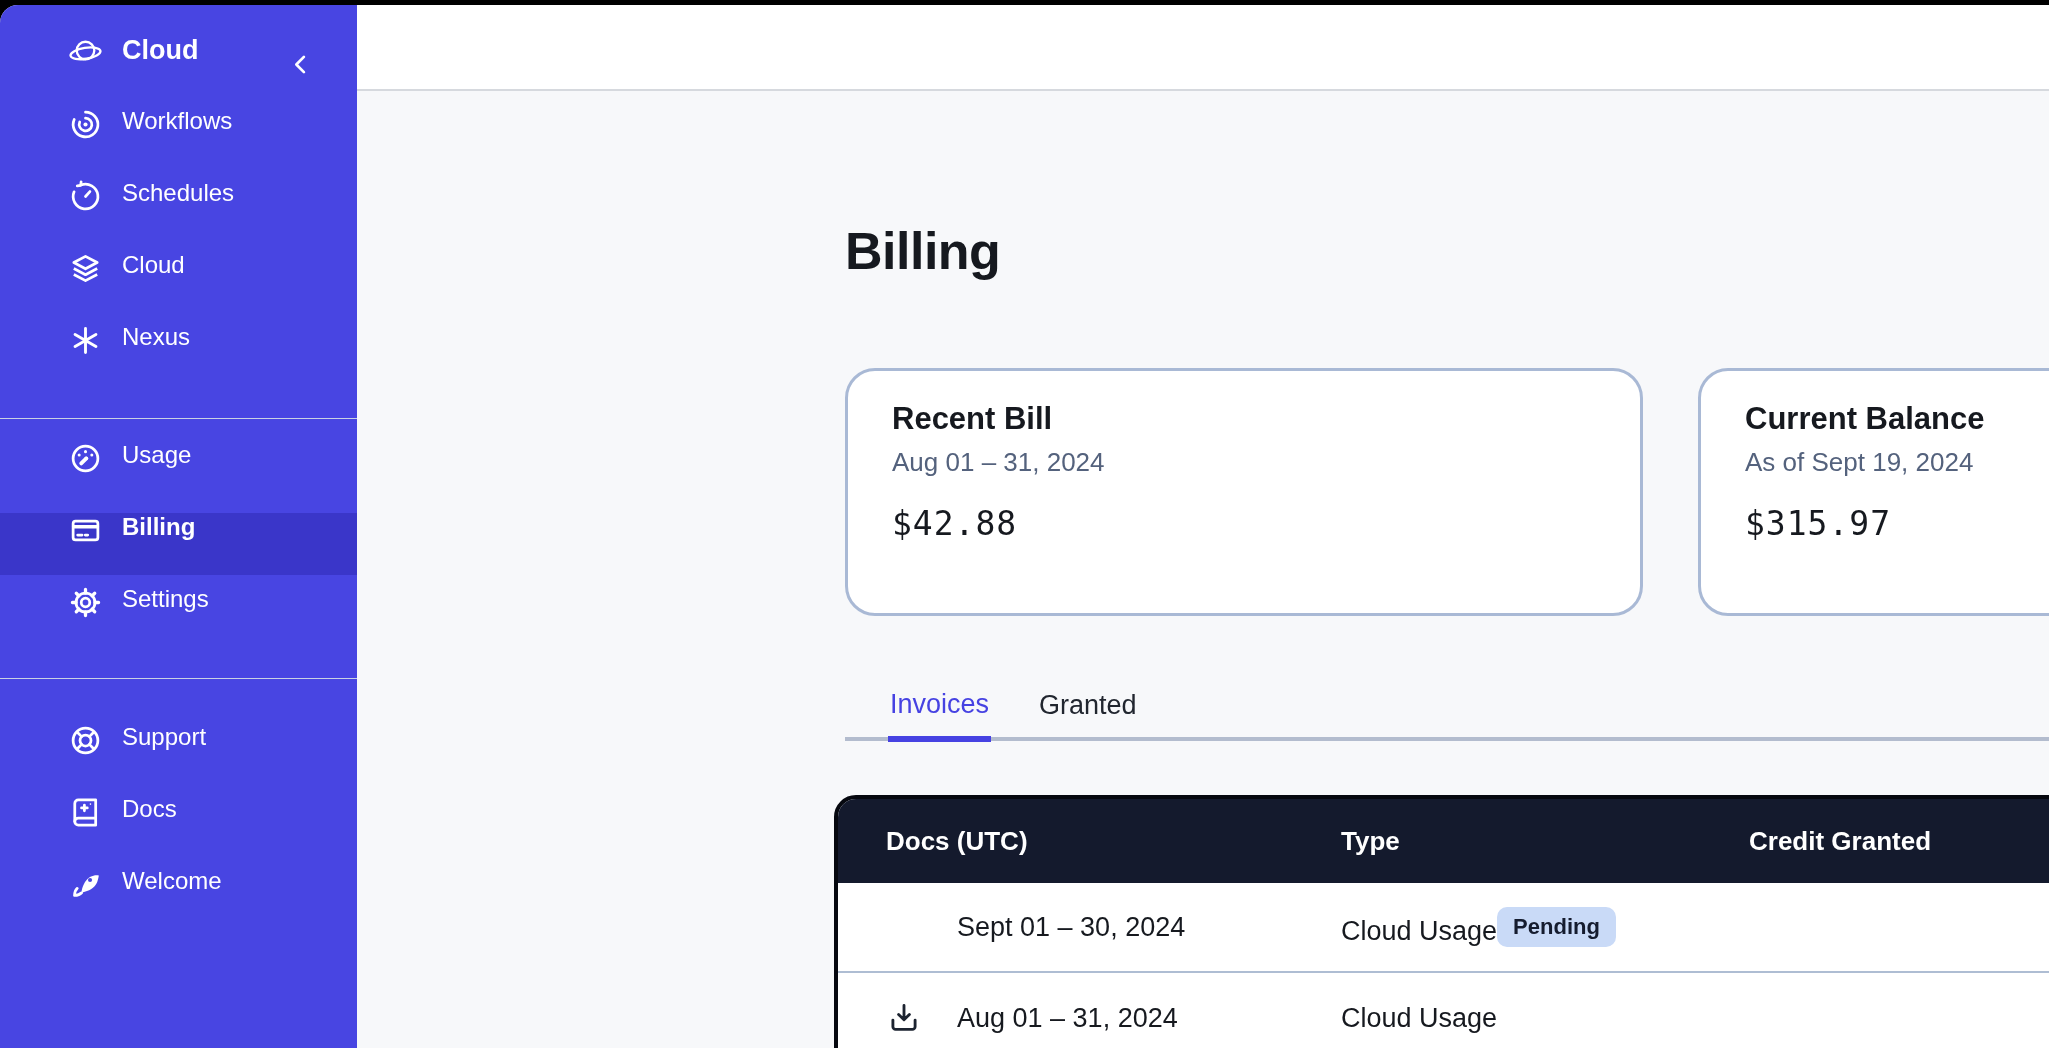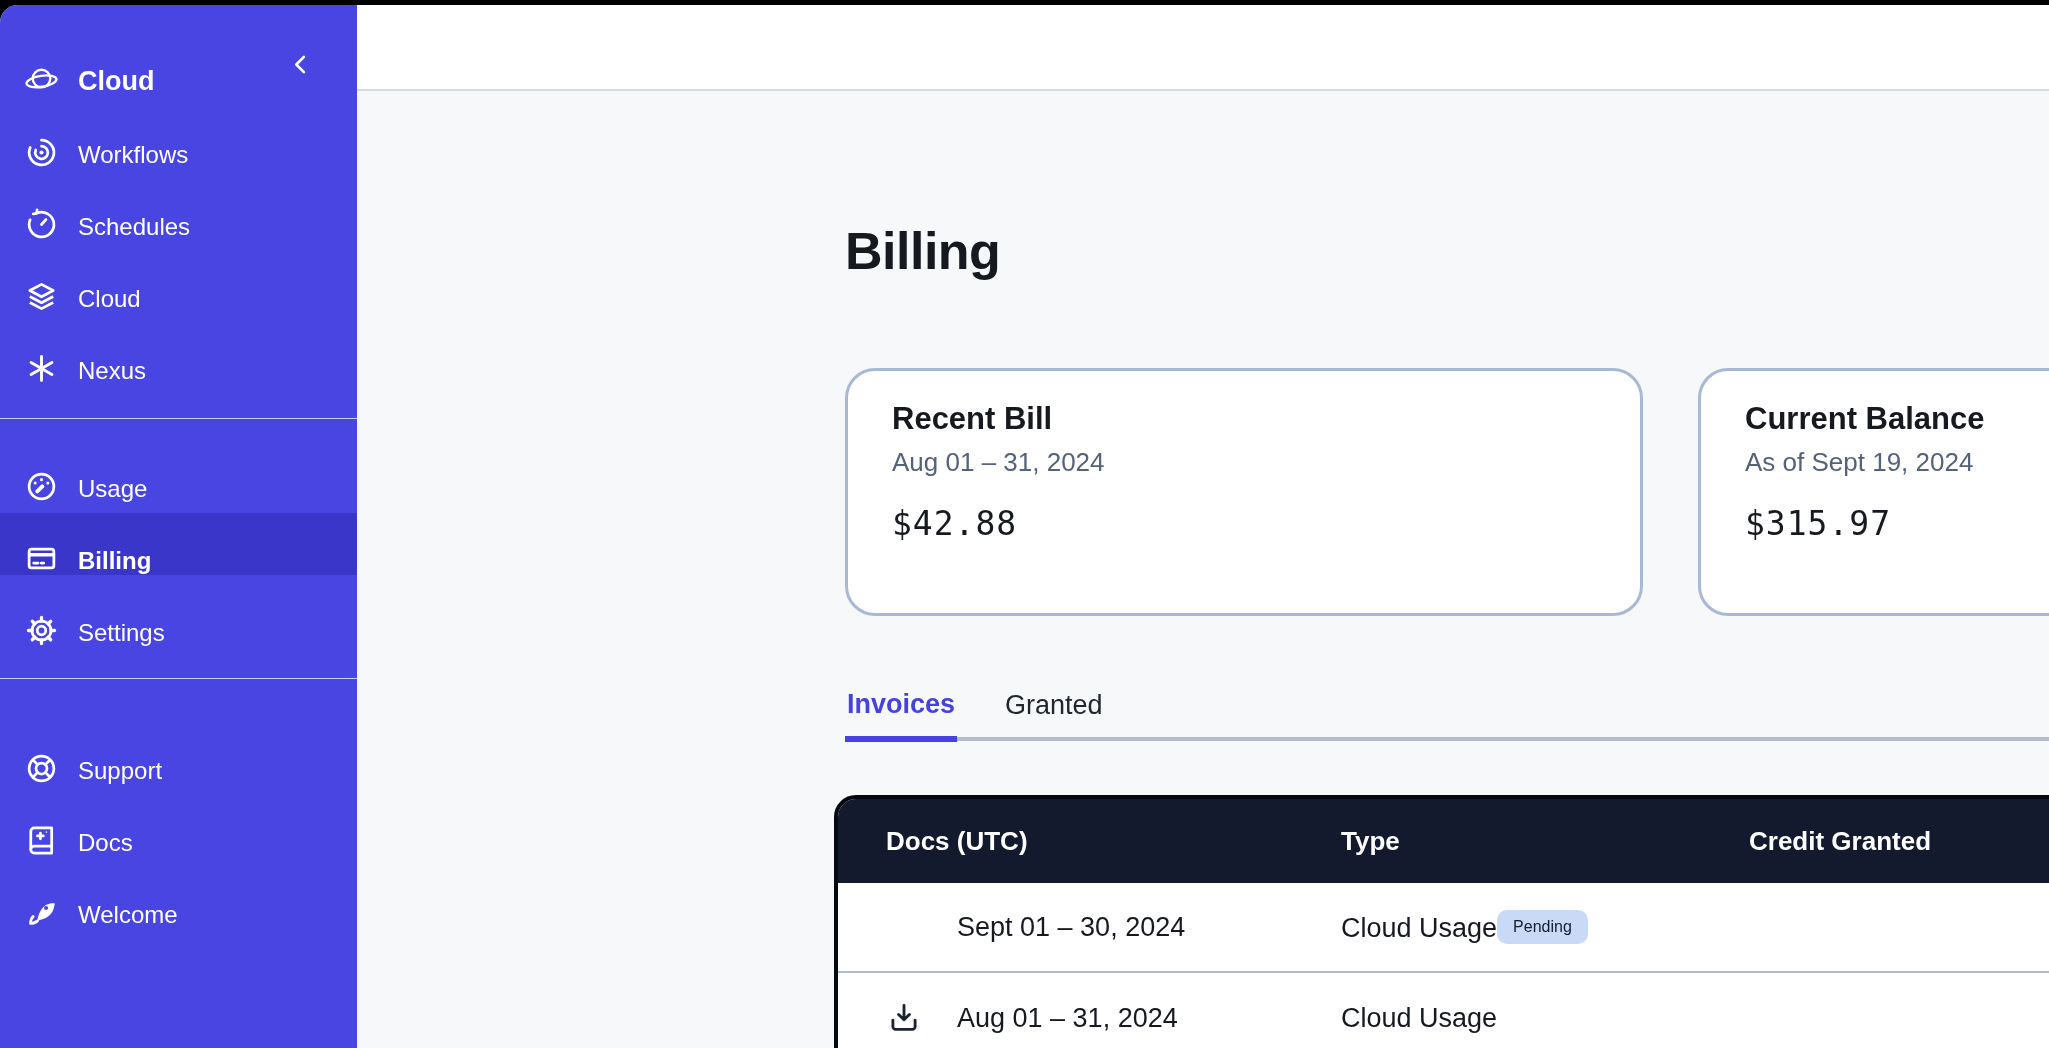--- a/index.html
+++ b/index.html
@@ -39,22 +39,22 @@
   
   .sidebar{
     width:357px;min-width:357px;
     background:var(--sidebar-bg);
     color:#fff;
     padding-top:30px;
     display:flex;flex-direction:column;
   }
   .nav-row{
     height:62px;margin-bottom:10px;
-    display:flex;align-items:flex-end;
-    padding-left:24px;gap:20px;
+    display:flex;align-items:flex-start;
+    padding-left:68px;gap:20px;
     font-size:24px;font-weight:500;
     color:#fff;text-decoration:none;
     cursor:pointer;white-space:nowrap;
   }
   .nav-row.active{background:var(--sidebar-active);font-weight:700;}
   .brand-row{font-size:27px;font-weight:600;position:relative;}
   .collapse-btn{
     position:absolute;right:42px;top:50%;transform:translateY(-50%);
     background:none;border:none;cursor:pointer;display:flex;
   }
@@ -93,23 +93,24 @@
     display:flex;gap:46px;
     border-bottom:4px solid var(--tabline);
   }
   .tab{
     padding:18px 2px 16px;
     font-size:27px;color:var(--tab-inactive);
     background:none;border:none;cursor:pointer;
     font-family:inherit;
   }
   .tab.active{
-    color:var(--accent);font-weight:700;
+    color:var(--accent);font-weight:400;
     border-bottom:6px solid var(--accent);
     margin-bottom:-5px;
+    margin-left:43px;
   }
   .invoice-table{
     position:absolute;left:477px;top:704px;right:-60px;height:420px;
     background:#fff;
     border:4px solid var(--table-border);
     border-top-left-radius:22px;
     overflow:hidden;
   }
   .thead{
     height:84px;background:var(--thead-bg);
@@ -125,21 +126,21 @@
     border-bottom:2px solid var(--row-divider);
     cursor:pointer;background:#fff;
   }
   .trow:last-child{border-bottom:none;}
   .date-cell{display:flex;align-items:center;}
   .icon-slot{width:71px;display:flex;align-items:center;flex:none;}
   .icon-slot svg{width:36px;height:36px;display:block;}
   .type-cell{display:flex;align-items:flex-end;}
   .badge{
     background:var(--badge-bg);color:var(--badge-text);
-    font-size:16px;font-weight:400;
+    font-size:22px;font-weight:700;
     padding:9px 16px;border-radius:10px;line-height:1;
   }
 </style>
 </head>
 <body>
 
 <div class="app">
 
   <nav class="sidebar">
 

